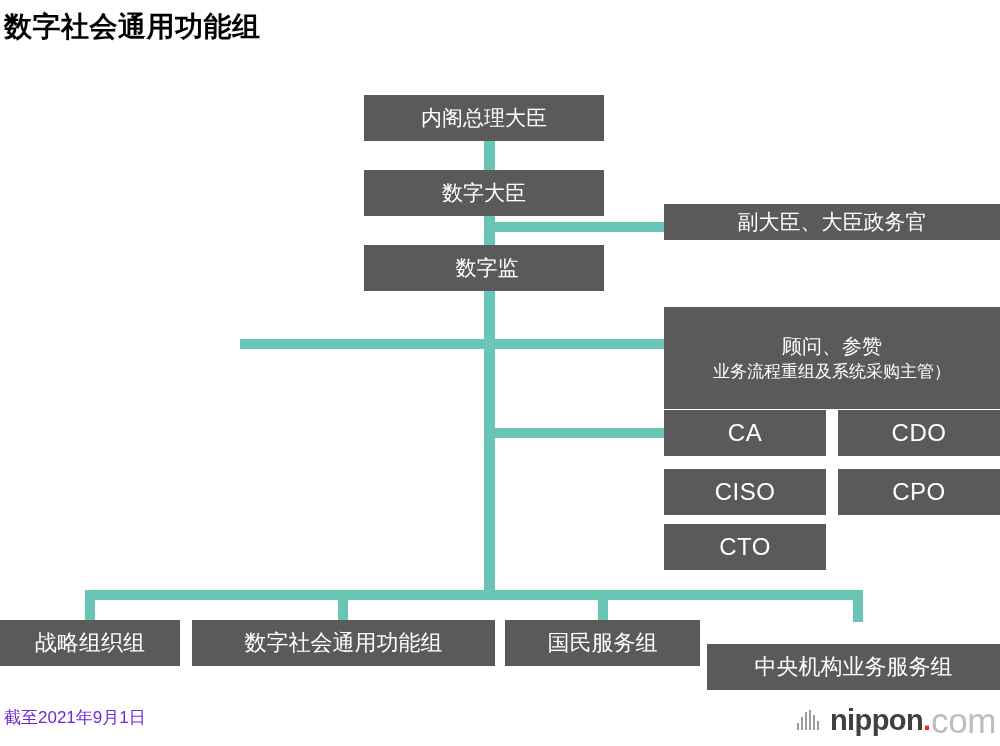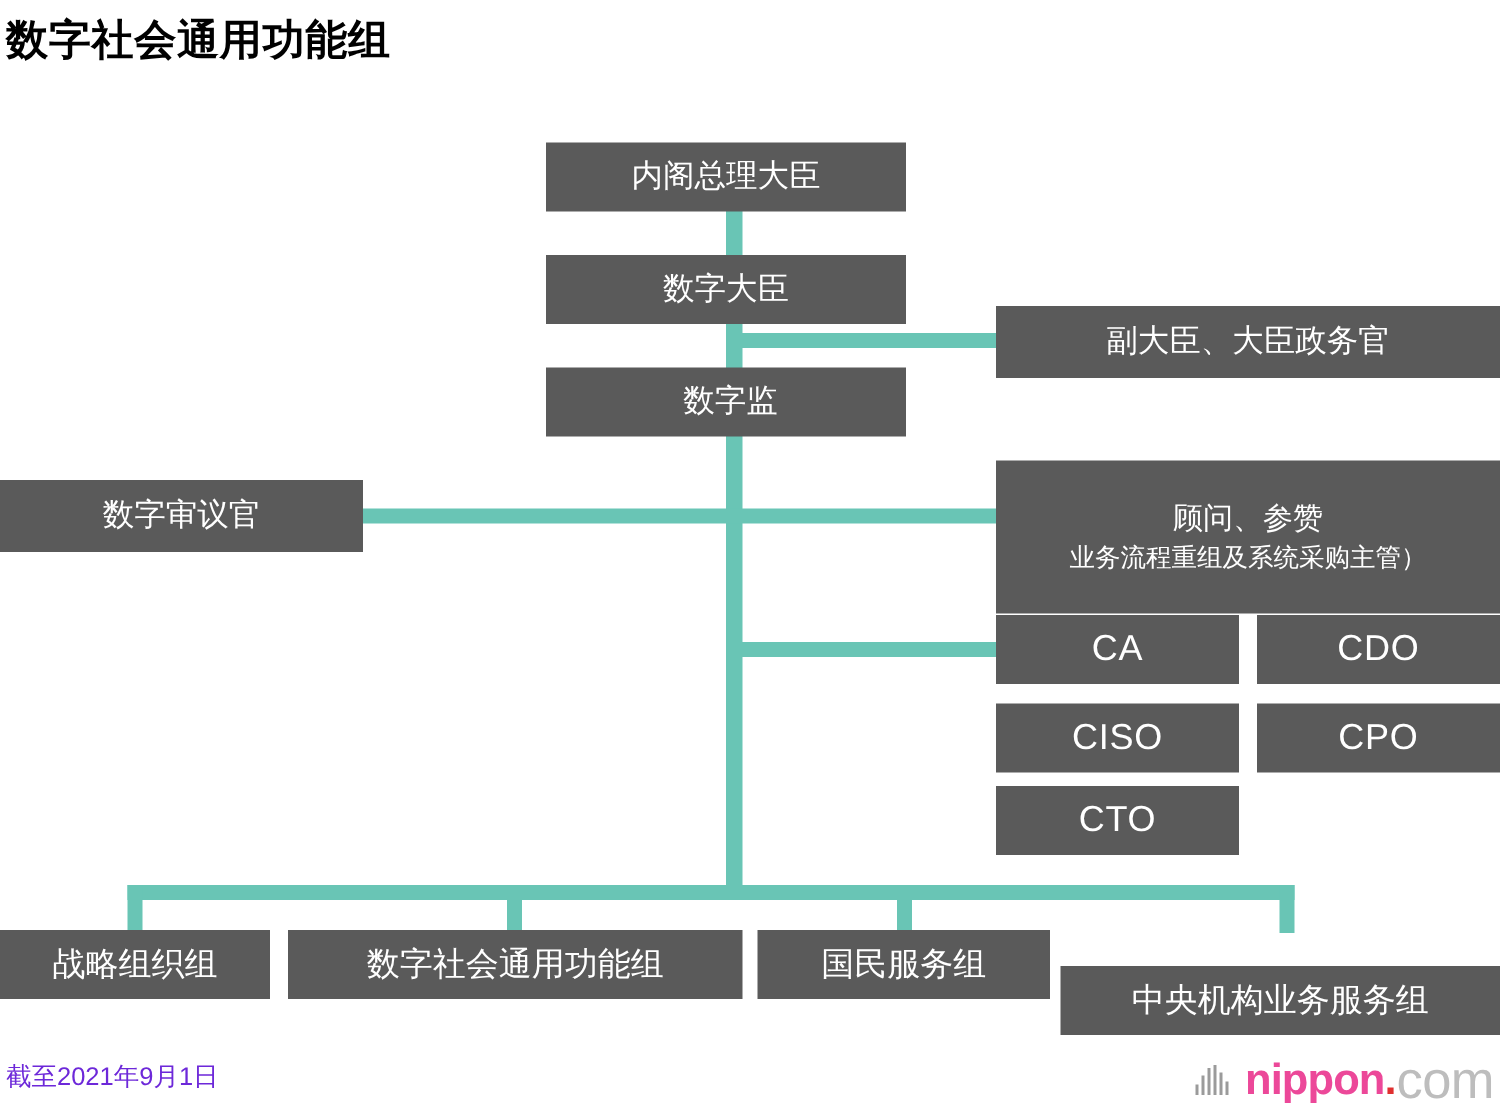--- a/index.html
+++ b/index.html
@@ -96,21 +96,21 @@
   }
   .logo-bars i:nth-child(1) { height: 7px; }
   .logo-bars i:nth-child(2) { height: 13px; }
   .logo-bars i:nth-child(3) { height: 18px; }
   .logo-bars i:nth-child(4) { height: 20px; }
   .logo-bars i:nth-child(5) { height: 15px; }
   .logo-bars i:nth-child(6) { height: 9px; }
   .logo-word {
     font-size: 29px;
     font-weight: bold;
-    color: #ec4899;
+    color: #404040;
     letter-spacing: -0.6px;
     line-height: 1;
   }
   .logo-dot {
     font-size: 29px;
     font-weight: bold;
     color: #e03030;
     line-height: 1;
   }
   .logo-tld {
@@ -144,28 +144,27 @@
   <div class="conn" style="left:338px; top:590px; width:10px; height:32px;"></div>
   <div class="conn" style="left:598px; top:590px; width:10px; height:32px;"></div>
   <div class="conn" style="left:853px; top:590px; width:10px; height:32px;"></div>
 
   <div class="node" style="left:364px; top:95px; width:240px; height:46px;">内阁总理大臣</div>
 
   <div class="node" style="left:364px; top:170px; width:240px; height:46px;">数字大臣</div>
 
   <div class="node" style="left:364px; top:245px; width:240px; height:46px;padding-left:12px;">数字监</div>
 
-  <div class="node" style="left:664px; top:204px; width:336px; height:48px;">副大臣、大臣政务官</div>
+  <div class="node" style="left:664px; top:204px; width:336px; height:36px;">副大臣、大臣政务官</div>
 
   <div class="node multiline" style="left:664px; top:307px; width:336px; height:102px;">
     <span class="ln-main">顾问、参赞</span>
     <span>业务流程重组及系统采购主管）</span>
   </div>
 
-  <div class="node" style="left:0px; top:320px; width:242px; height:48px;">数字审议官</div>
 
   <div class="node latin" style="left:664px; top:410px; width:162px; height:46px;">CA</div>
 
   <div class="node latin" style="left:838px; top:410px; width:162px; height:46px;">CDO</div>
 
   <div class="node latin" style="left:664px; top:469px; width:162px; height:46px;">CISO</div>
 
   <div class="node latin" style="left:838px; top:469px; width:162px; height:46px;">CPO</div>
 
   <div class="node latin" style="left:664px; top:524px; width:162px; height:46px;">CTO</div>

